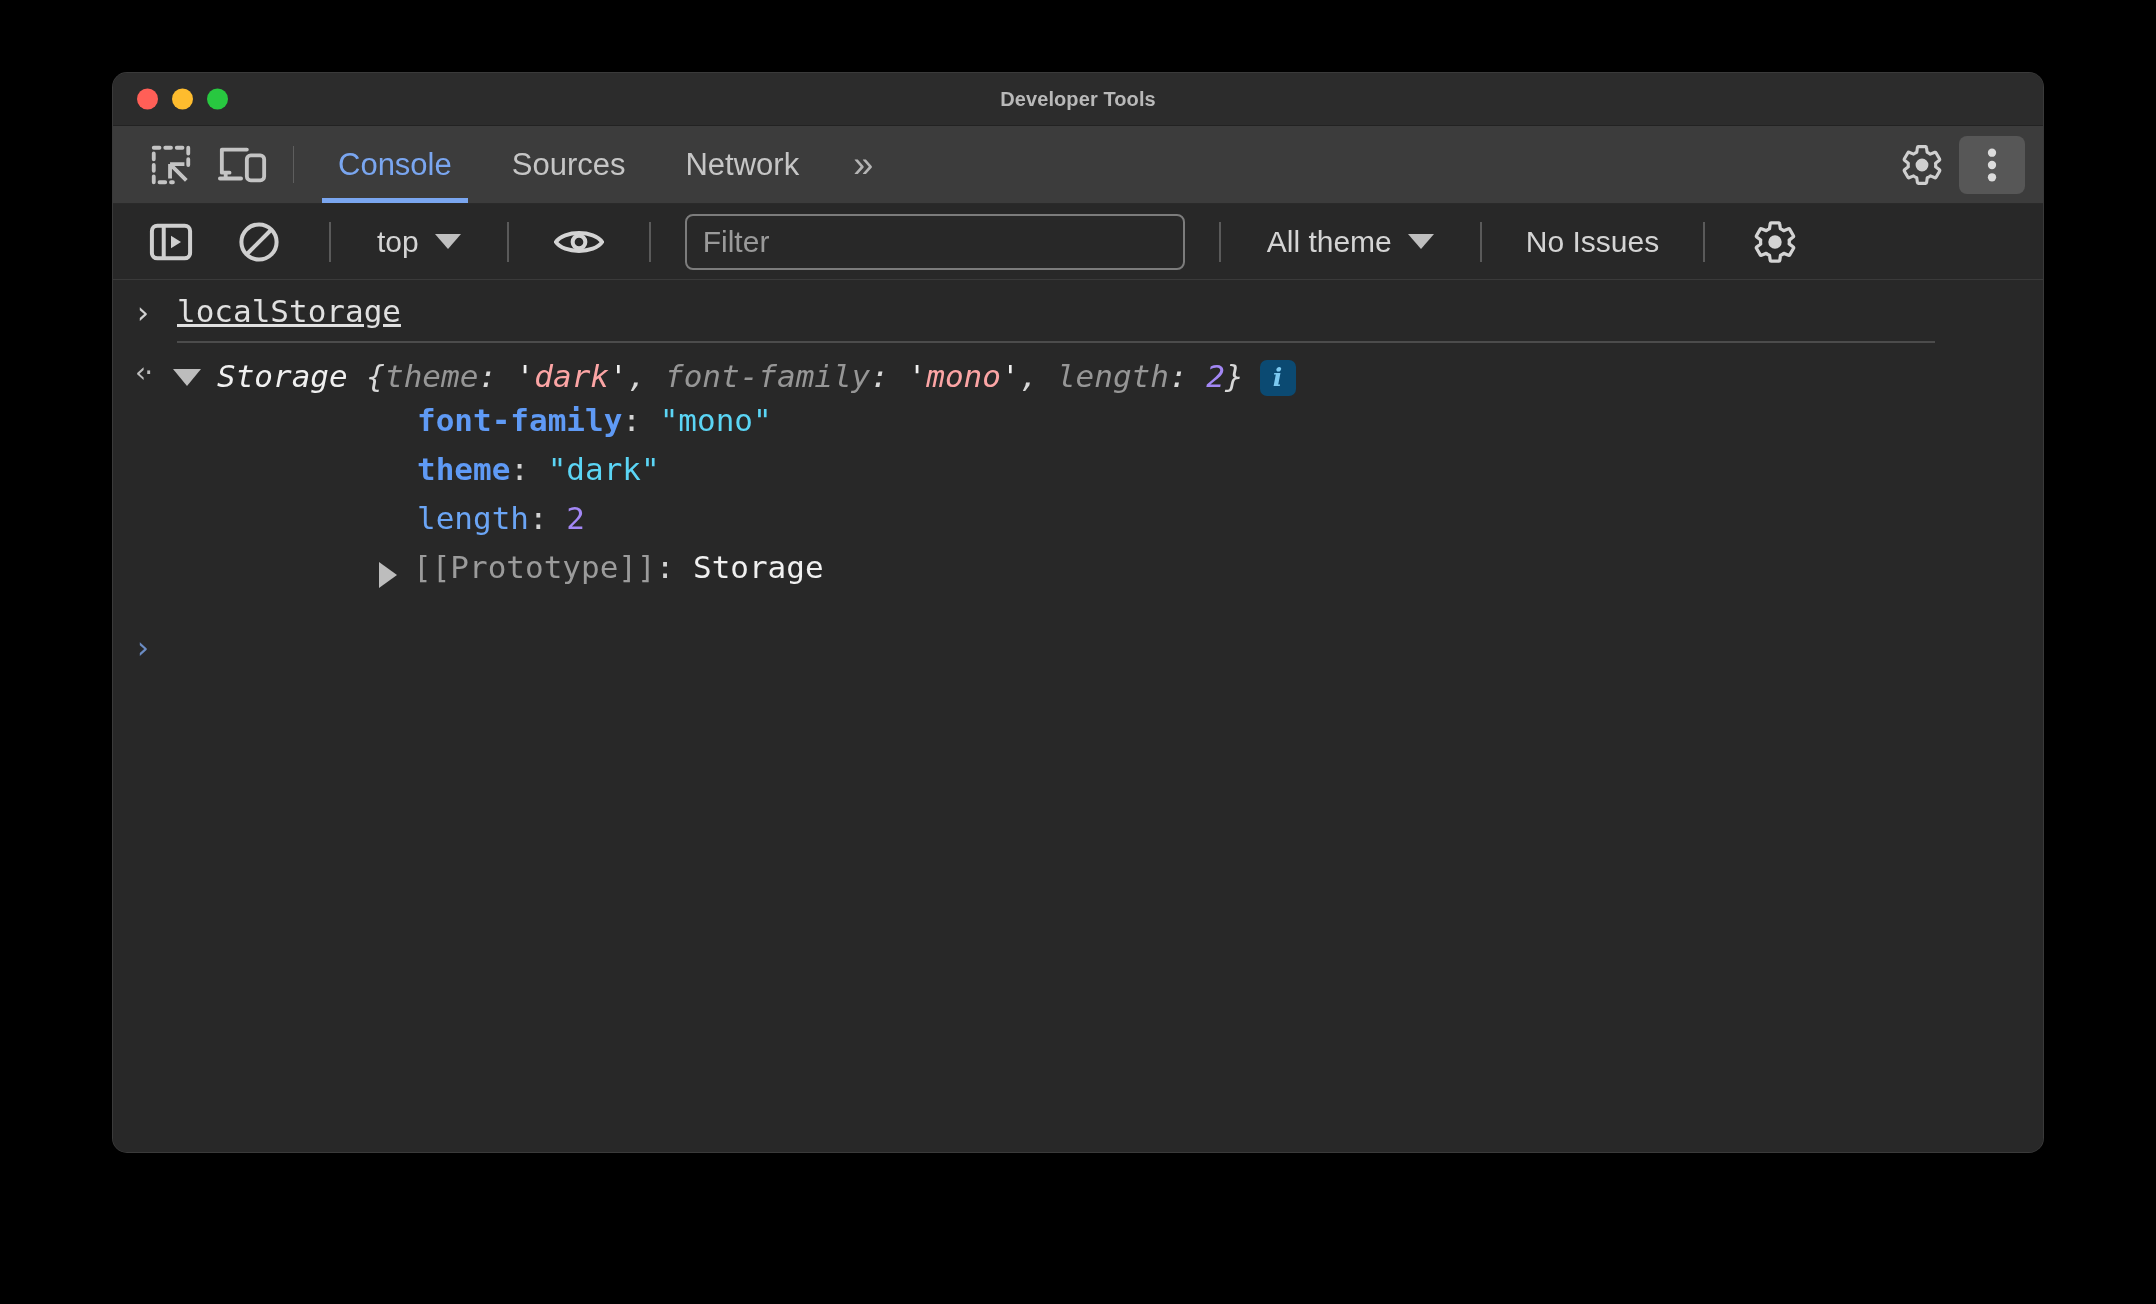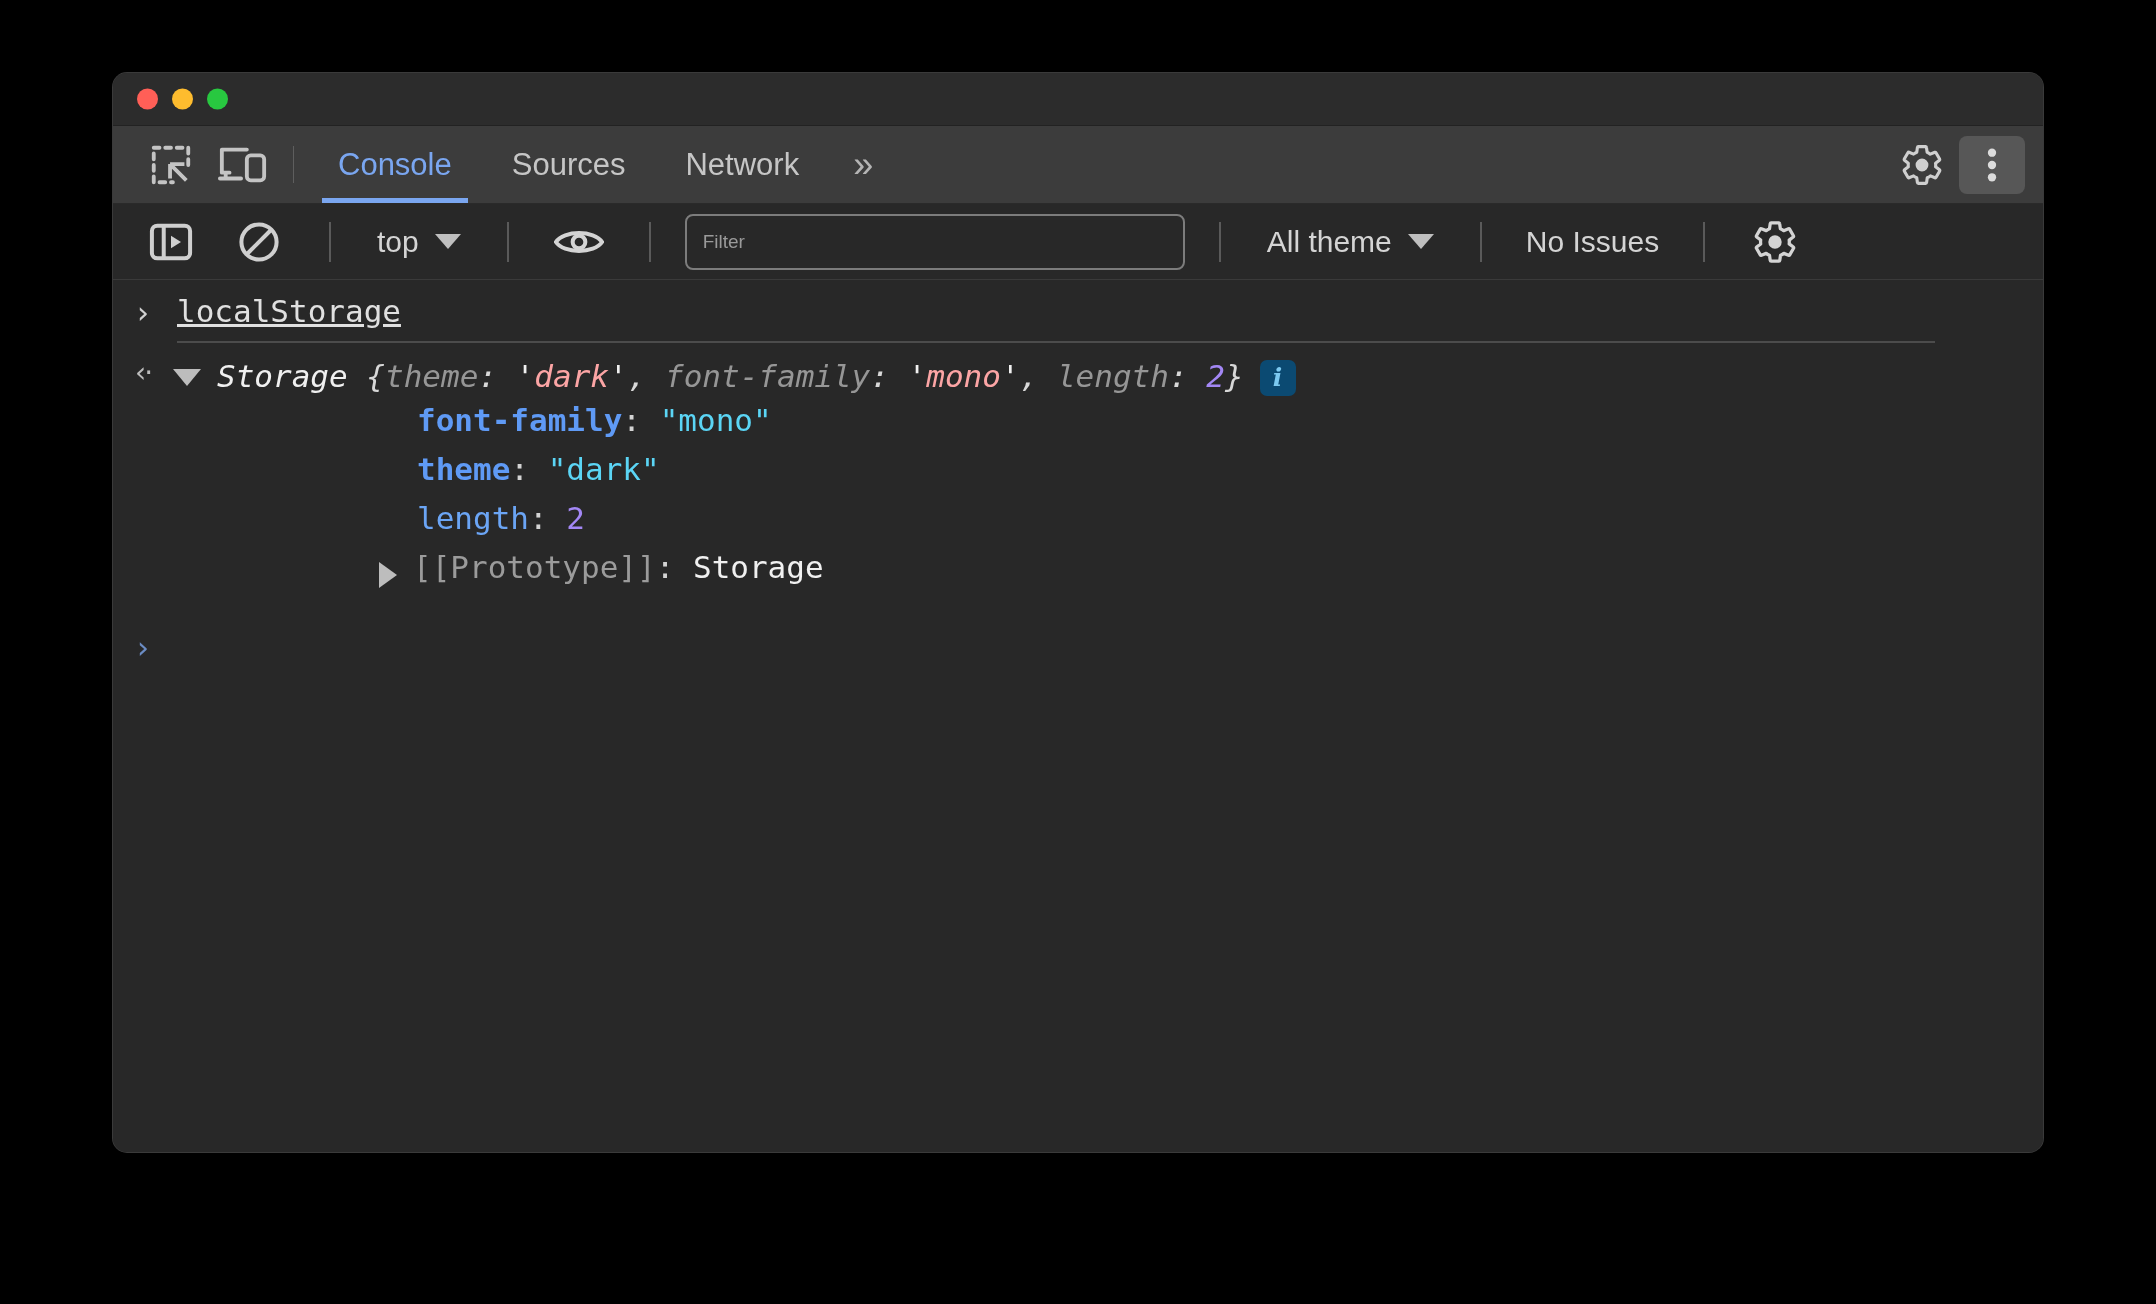--- a/index.html
+++ b/index.html
@@ -182,21 +182,21 @@
     border-top: 15px solid #bfbfbf;
     display: inline-block;
   }
   .filter-input {
     flex: 0 0 500px;
     height: 56px;
     background: #282828;
     border: 2px solid #7c7c7c;
     border-radius: 8px;
     color: #d4d4d4;
-    font-size: 19px;
+    font-size: 30px;
     font-family: "Liberation Sans", sans-serif;
     padding: 0 16px;
     box-sizing: border-box;
     outline: none;
   }
   .filter-input::placeholder { color: #9a9a9a; }
   .ct-text {
     font-size: 30px;
     color: #d4d4d4;
     white-space: nowrap;
@@ -354,20 +354,21 @@
 <body>
 
 <div id="devtools-window">
 
   <div class="titlebar">
     <div class="traffic-lights">
       <span class="light close"></span>
       <span class="light min"></span>
       <span class="light max"></span>
     </div>
+    <div class="window-title">Developer Tools</div>
   </div>
 
   <div class="tabbar">
 
     <div class="tb-icon">
       <svg width="46" height="46" viewBox="0 0 24 24" fill="none">
         <path d="M3 3h3M9 3h3M15 3h3M21 3v3M21 9v3M3 6v3M3 12v3M3 18v3M6 21h3M12 21h1" stroke="#c4c4c4" stroke-width="2" stroke-linecap="round"></path>
         <path d="M11.5 11.5 L20 20 M11.5 11.5 L11.5 19 M11.5 11.5 L19 11.5" stroke="#c4c4c4" stroke-width="2" stroke-linejoin="round" fill="none"></path>
       </svg>
     </div>

